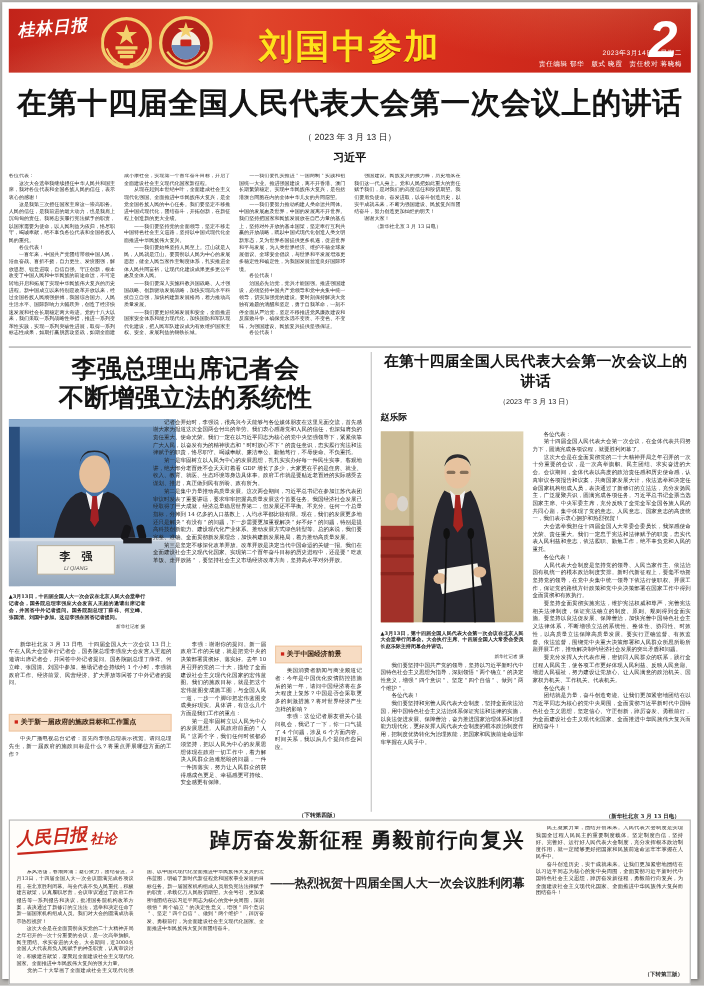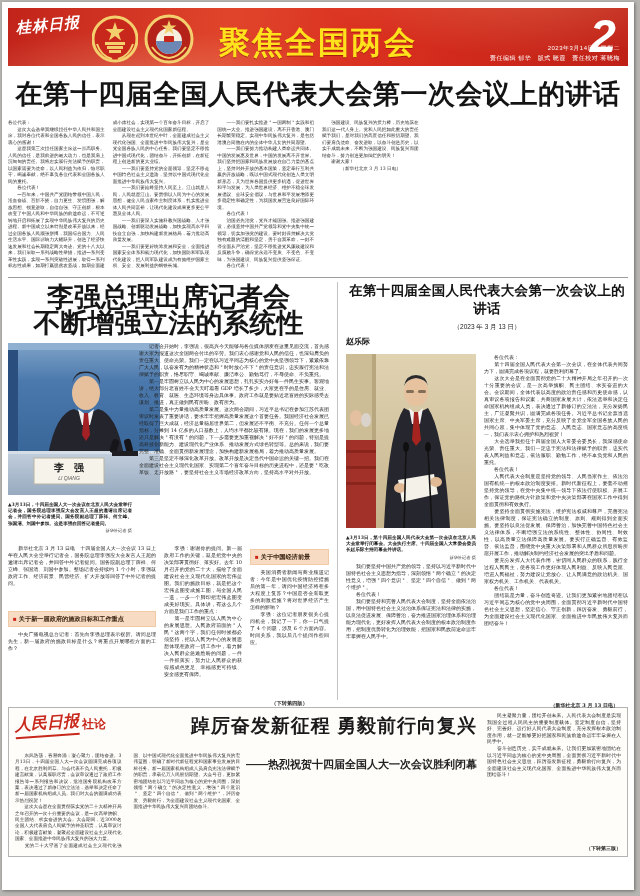--- a/index.html
+++ b/index.html
@@ -36,21 +36,21 @@
      font-family:"DejaVu Serif",serif;font-size:4.6px;line-height:6.5px;color:#2a2a2a;
      text-align:justify;white-space:pre-line;overflow:hidden;}
 
   .hr{border:0;border-top:1px solid #9c9c9c;margin:7px 0 0 0;}
 
   
   .mid{display:flex;margin-top:4px;height:418px;}
   .lq{width:321px;flex:none;}
   .zl{flex:1;border-left:1px solid #c3c3c3;padding-left:8px;margin-left:8px;}
 
-  .lq-title{text-align:center;font-size:27px;line-height:26px;font-weight:900;color:#151515;margin-top:2px;}
+  .lq-title{text-align:center;font-size:23px;line-height:26px;font-weight:900;color:#151515;margin-top:2px;}
   .lq-rowA{display:flex;gap:7px;margin-top:7px;height:196px;}
   .photo-cell{width:124px;flex:none;}
   .caption{font-size:4.6px;line-height:6.2px;color:#1f1f1f;font-weight:bold;text-align:justify;margin-top:3px;font-family:"DejaVu Serif",serif;}
   .credit{font-size:4.2px;color:#333;text-align:right;margin-top:1px;font-family:"DejaVu Serif",serif;}
   .smallcol{font-family:"DejaVu Serif",serif;font-size:5px;line-height:7px;color:#262626;
      text-align:justify;white-space:pre-line;overflow:hidden;}
   .lq-colA{flex:1;height:196px;}
   .lq-rowB{display:flex;gap:8px;margin-top:6px;height:170px;}
   .lq-c1{width:148px;flex:none;height:170px;}
   .lq-c2{width:78px;flex:none;height:170px;}
@@ -71,21 +71,21 @@
   .signoff{font-size:5px;font-weight:bold;text-align:right;padding-right:10px;color:#222;font-family:"DejaVu Serif",serif;}
 
   
   .edit-box{margin-top:7px;border:1px solid #b4b4b4;background:#fffdfa;height:150px;
      display:flex;padding:5px 6px;box-sizing:border-box;gap:10px;}
   .edit-left{width:462px;flex:none;display:flex;flex-direction:column;}
   .edit-head{display:flex;height:36px;flex:none;}
   .edit-logo{width:110px;flex:none;position:relative;}
   .logo-main{font-family:"DejaVu Serif",serif;font-style:italic;font-weight:bold;font-size:16px;
      color:#c8281c;transform:rotate(-4deg);display:inline-block;border-bottom:2px solid #c8281c;padding-bottom:1px;}
-  .logo-sub{font-size:12px;font-weight:900;color:#c8281c;margin-left:3px;}
+  .logo-sub{font-size:12px;font-weight:900;color:#c8281c;margin-left:3px;font-style:italic;}
   .edit-titles{flex:1;text-align:right;}
   .edit-title{font-size:19px;font-weight:900;color:#1a1a1a;letter-spacing:1px;}
   .edit-subtitle{font-size:11px;font-weight:bold;color:#222;margin-top:18px;}
   .edit-body{flex:1;margin-top:4px;column-count:4;column-gap:12px;column-fill:auto;
      font-family:"DejaVu Serif",serif;font-size:4.6px;line-height:6.4px;color:#2b2b2b;
      text-align:justify;white-space:pre-line;overflow:hidden;}
   .edit-right{flex:1;display:flex;flex-direction:column;}
   .edit-right .smallcol{flex:1;font-size:4.8px;line-height:6.6px;}
   .edit-jump{font-size:5px;font-weight:bold;text-align:right;color:#1d1d1d;font-family:"DejaVu Serif",serif;}
 </style>
@@ -113,30 +113,32 @@
         <svg width="50" height="50" viewBox="0 0 50 50">
           <circle cx="25" cy="25" r="23" fill="#b5221a" stroke="#f3cf6d" stroke-width="3"></circle>
           <circle cx="25" cy="27" r="13" fill="#f5efdf"></circle>
           <path d="M12,27 A13,13 0 0 0 38,27 Z" fill="#6d88b5"></path>
           <polygon points="25,6 26.8,11.4 32.4,11.4 27.9,14.8 29.6,20.2 25,16.9 20.4,20.2 22.1,14.8 17.6,11.4 23.2,11.4" fill="#f3cf6d"></polygon>
           <rect x="20" y="22" width="10" height="6" rx="1" fill="#c8281c"></rect>
           <path d="M8,33 Q15,43 25,44 Q35,43 42,33" stroke="#f3cf6d" stroke-width="2" fill="none"></path>
         </svg>
       </span>
     </div>
-    <div class="banner-title">聚焦全国两会</div>
+    <div class="banner-title">刘国中参加</div>
     <div class="page-num">2</div>
     <div class="banner-meta">
       <div class="d">2023年3月14日　星期二</div>
       <div class="s">责任编辑 郁华　版式 晓霞　责任校对 蒋晓梅</div>
     </div>
   </div>
 
   <div>
     <div class="lead-title">在第十四届全国人民代表大会第一次会议上的讲话</div>
+    <div class="lead-dateline">（ 2023 年 3 月 13 日）</div>
+    <div class="lead-author">习近平</div>
     <div class="lead-body">各位代表：
 　　这次大会选举我继续担任中华人民共和国主席，我对各位代表和全国各族人民的信任，表示衷心的感谢！
 　　这是我第三次担任国家主席这一崇高职务。人民的信任，是我前进的最大动力，也是我肩上沉甸甸的责任。我将忠实履行宪法赋予的职责，以国家需要为使命，以人民利益为依归，恪尽职守，竭诚奉献，绝不辜负各位代表和全国各族人民的重托。
 　　各位代表！
 　　一百年来，中国共产党团结带领中国人民，浴血奋战、百折不挠，自力更生、发愤图强，解放思想、锐意进取，自信自强、守正创新，根本改变了中国人民和中华民族的前途命运，不可逆转地开启和拓展了实现中华民族伟大复兴的历史进程。新中国成立以来特别是改革开放以来，经过全国各族人民顽强拼搏，我国综合国力、人民生活水平、国际影响力大幅跃升，创造了经济快速发展和社会长期稳定两大奇迹。党的十八大以来，我们采取一系列战略性举措，推进一系列变革性实践，实现一系列突破性进展，取得一系列标志性成果，如期打赢脱贫攻坚战，如期全面建成小康社会，实现第一个百年奋斗目标，开启了全面建设社会主义现代化国家新征程。
 　　从现在起到本世纪中叶，全面建成社会主义现代化强国、全面推进中华民族伟大复兴，是全党全国各族人民的中心任务。我们要坚定不移推进中国式现代化，团结奋斗，开拓创新，在新征程上创造新的更大业绩。
 　　——我们要坚持党的全面领导，坚定不移走中国特色社会主义道路，坚持以中国式现代化全面推进中华民族伟大复兴。
 　　——我们要始终坚持人民至上。江山就是人民，人民就是江山。要贯彻以人民为中心的发展思想，健全人民当家作主制度体系，扎实推进全体人民共同富裕，让现代化建设成果更多更公平惠及全体人民。
 　　——我们要深入实施科教兴国战略、人才强国战略、创新驱动发展战略，加快实现高水平科技自立自强，加快构建新发展格局，着力推动高质量发展。
 　　——我们要更好统筹发展和安全，全面推进国家安全体系和能力现代化，加快国防和军队现代化建设，把人民军队建设成为有效维护国家主权、安全、发展利益的钢铁长城。

